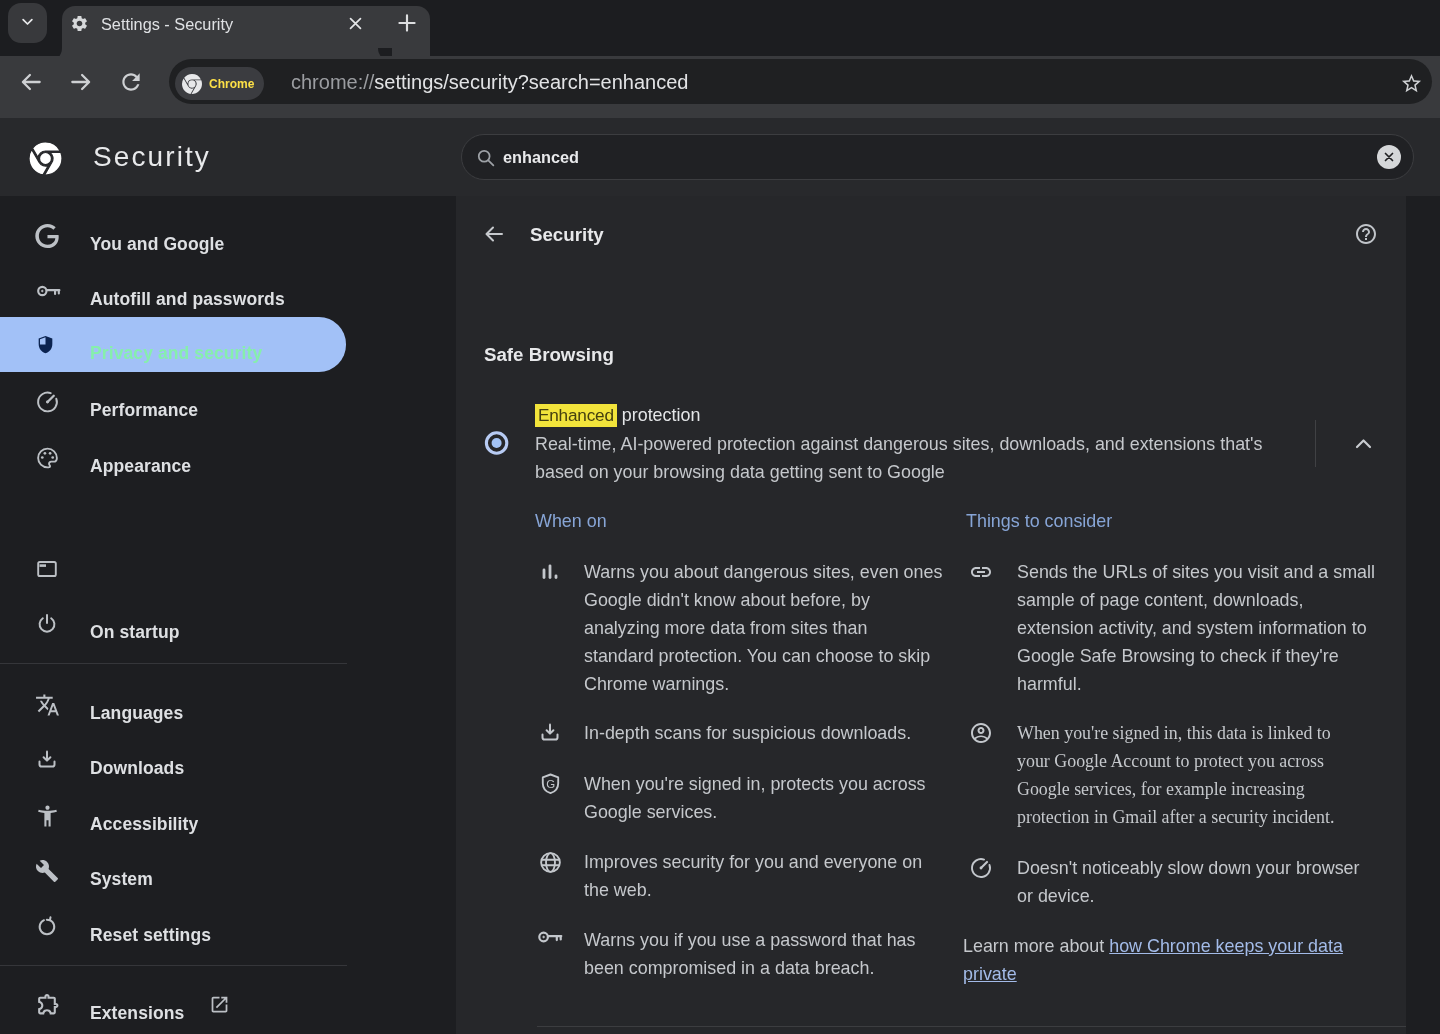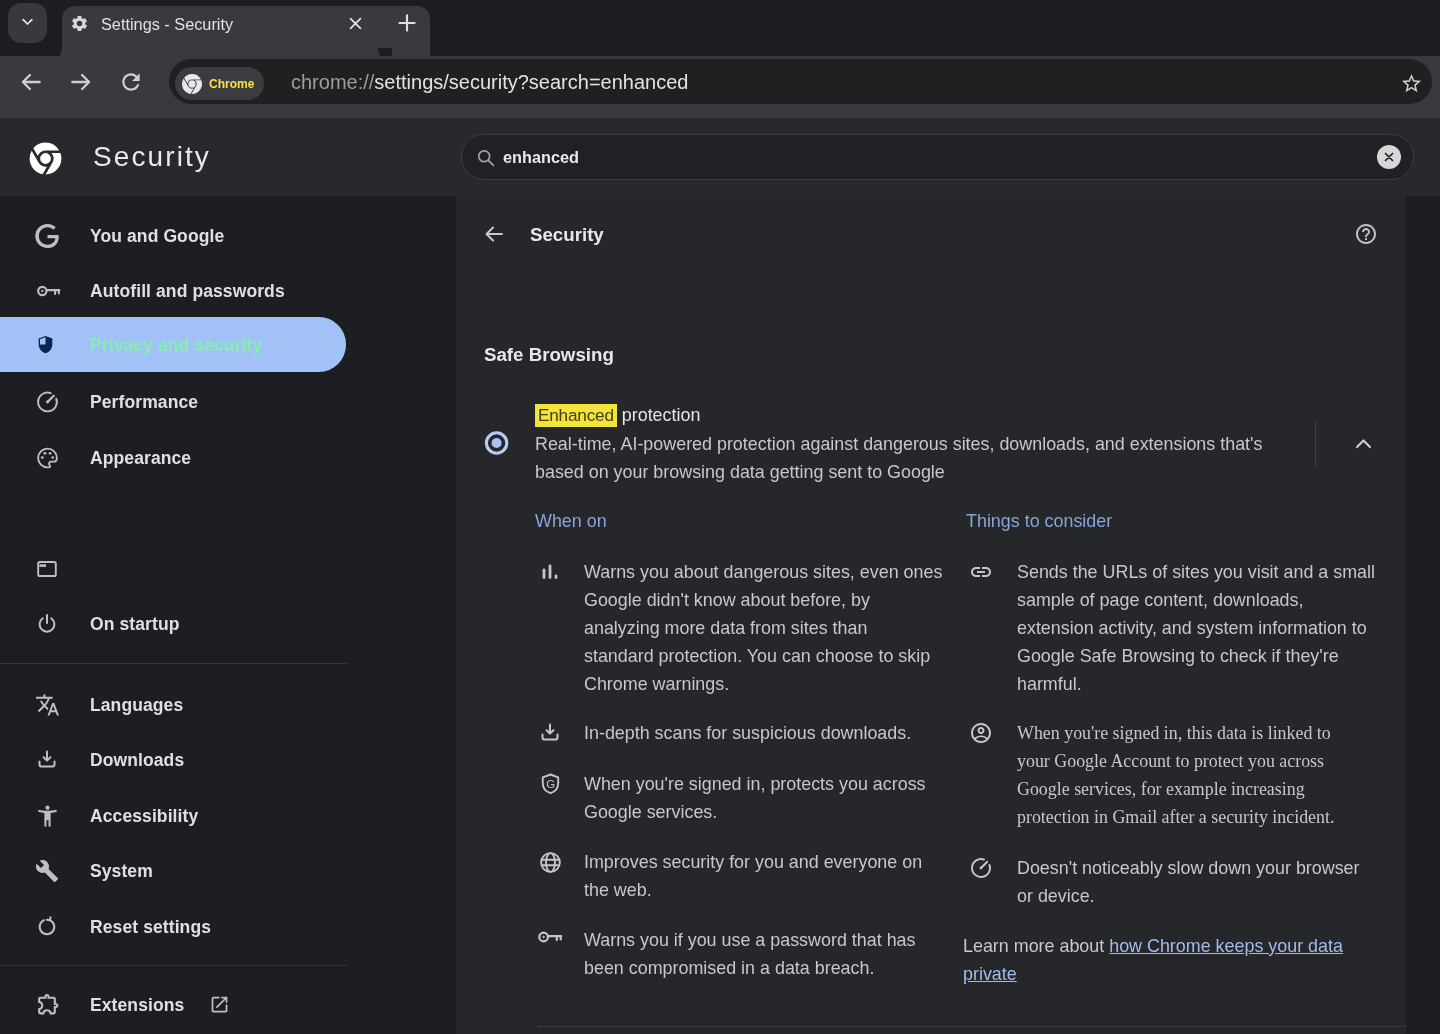--- a/index.html
+++ b/index.html
@@ -28,21 +28,21 @@
   #header { position:absolute; left:0; top:118px; width:1440px; height:78px; background:#28292c; }
   #hlogo { position:absolute; left:29px; top:24px; }
   #htitle { position:absolute; left:93px; top:0; height:78px; line-height:78px; color:#e8e9eb; font-size:28px; letter-spacing:2.1px; }
   #searchbox { position:absolute; left:461px; top:16px; width:953px; height:46px; border-radius:23px; background:#202124; border:1px solid #3c3d40; }
   #searchtext { position:absolute; left:41px; top:0; height:44px; line-height:45px; color:#e8e9eb; font-size:16.3px; font-weight:700; }
 
   
   #side { position:absolute; left:0; top:196px; width:456px; height:838px; background:#1d1e21; }
   .navitem { position:absolute; left:0; width:346px; height:55px; color:#dee0e3; }
   .navitem .ic { position:absolute; left:35px; top:50%; transform:translateY(-50%); }
-  .navitem .lb { position:absolute; left:90px; top:0; height:55px; line-height:56px; font-size:17.5px; font-weight:700; letter-spacing:0.1px; }
+  .navitem .lb { position:absolute; left:90px; top:8px; height:55px; line-height:56px; font-size:17.5px; font-weight:700; letter-spacing:0.1px; }
   #navsel { position:absolute; left:0; top:121px; width:346px; height:55px; background:#a2c1f7; border-radius:0 27px 27px 0; }
   .navsep { position:absolute; left:0; width:347px; height:1px; background:#35363a; }
 
   #card { position:absolute; left:456px; top:196px; width:950px; height:838px; background:#26272a; }
   #card .h { position:absolute; color:#e7e8ea; font-size:18.7px; font-weight:700; }
   .body18 { font-size:17.9px; color:#c5c8cc; line-height:28px; }
   .collink { color:#87a5d6; }
   #hl { background:#f2e43b; color:#45400f; padding:1px 3px 2px; font-size:17.2px; letter-spacing:-0.2px; }
   .vsep { position:absolute; width:1px; background:#404144; }
   .item { position:absolute; }

